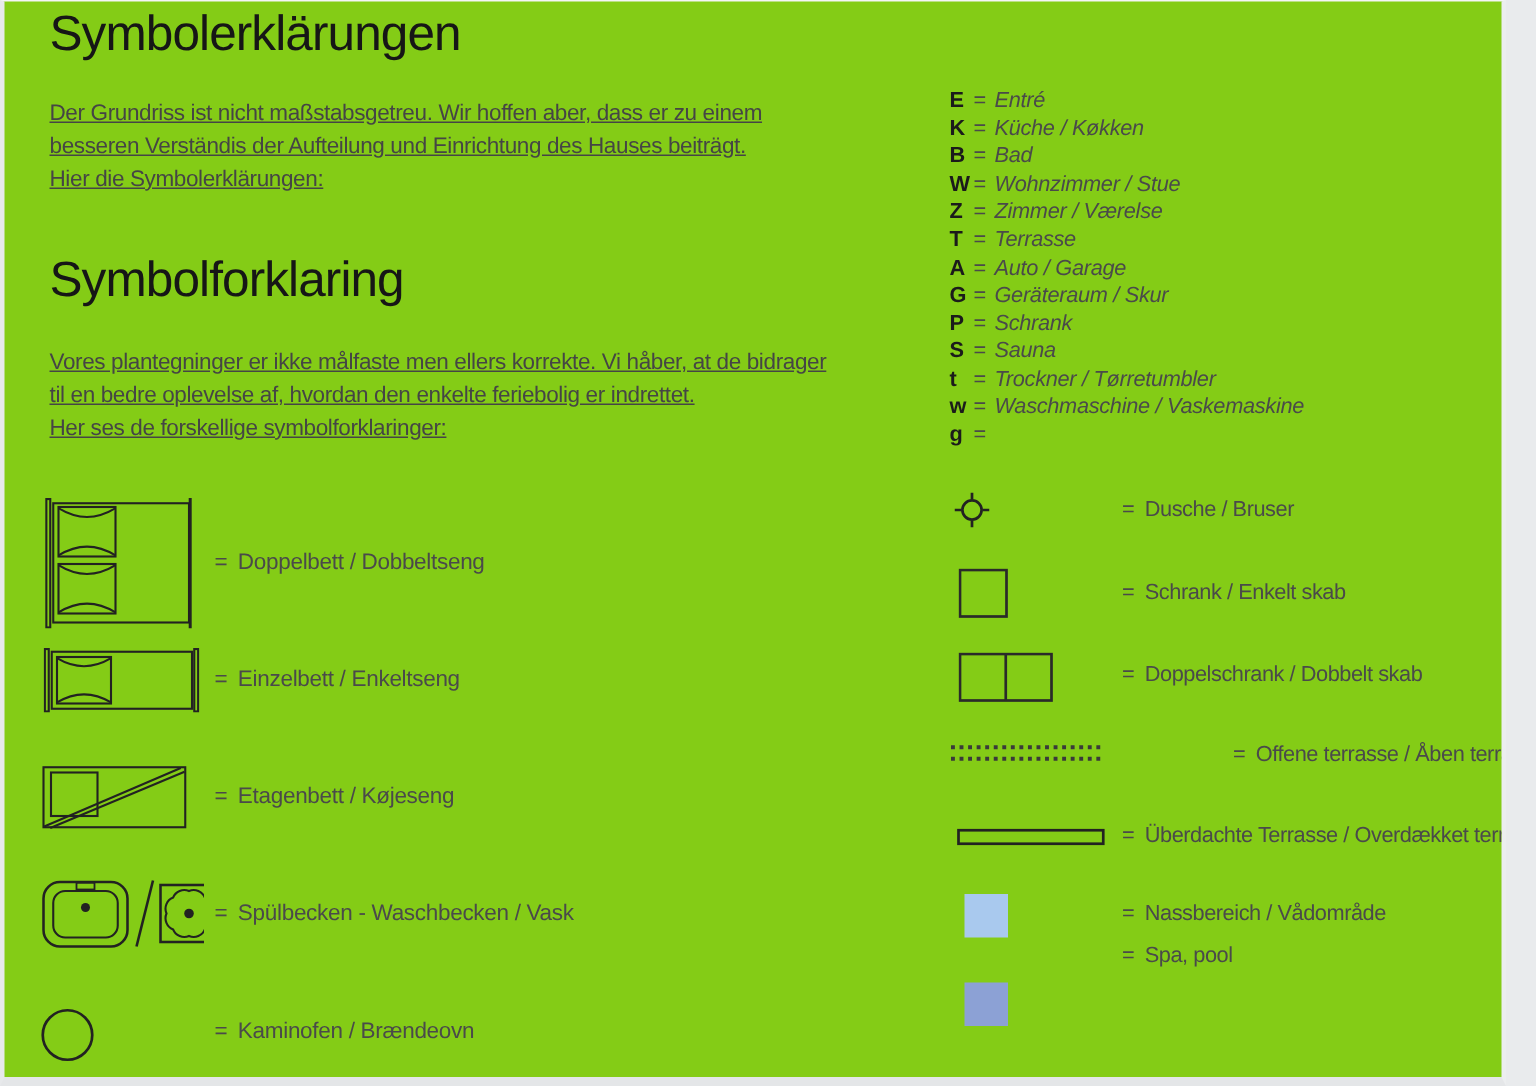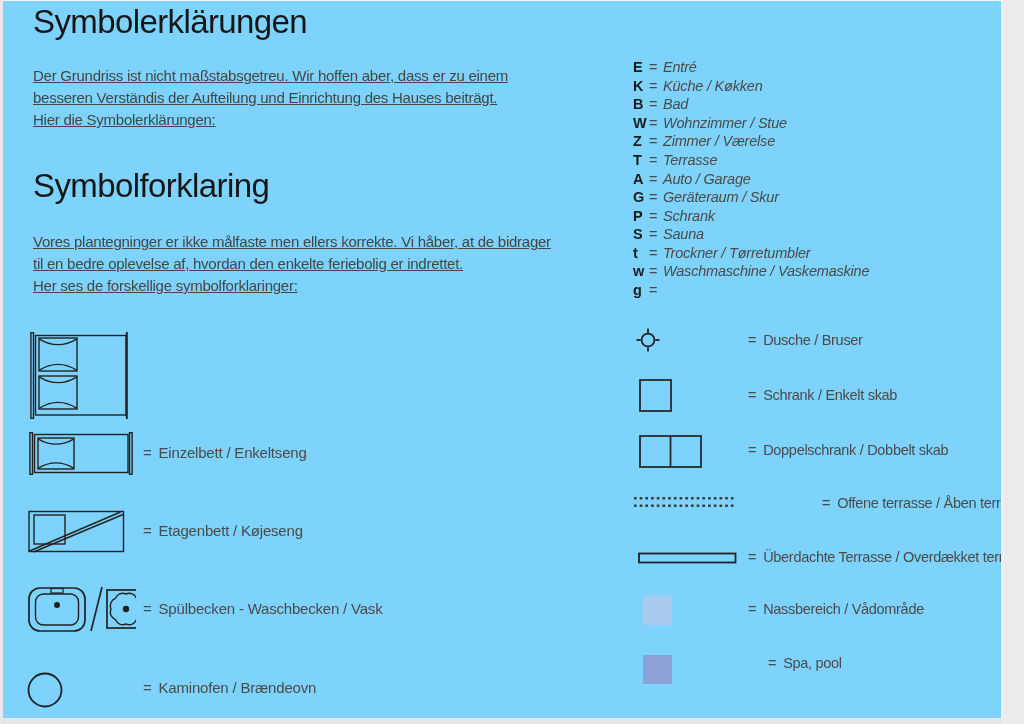--- a/index.html
+++ b/index.html
@@ -1,17 +1,17 @@
 <!DOCTYPE html>
 <html><head>
 <meta charset="utf-8">
 <style>
   html,body{margin:0;padding:0;background:#e9ebed;}
   .page{
-    position:relative;width:1004px;height:724px;background:#7dd3fc;
+    position:relative;width:1004px;height:724px;background:#84cc16;
     box-sizing:border-box;overflow:hidden;
     border-left:3px solid #e7e9eb;border-right:3px solid #eceeef;
     border-bottom:6px solid #e4e6e8;border-top:1px solid #f4f5f6;
     font-family:"Liberation Sans","DejaVu Sans",sans-serif;
     color:#474747;
   }
   .abs{position:absolute;}
   h1.title{
     margin:0;font-size:33px;font-weight:500;color:#161616;
     letter-spacing:-0.6px;line-height:1.1;
@@ -55,20 +55,23 @@
       <rect x="5.5" y="3.5" width="90.5" height="79.5"></rect>
       <line x1="96.8" y1="0" x2="96.8" y2="87" stroke-width="2"></line>
       <rect x="9" y="6" width="38" height="33"></rect>
       <path d="M9,6.8 Q28,18.5 47,6.8"></path>
       <path d="M9,38.3 Q28,26.5 47,38.3"></path>
       <rect x="9" y="44" width="38" height="33"></rect>
       <path d="M9,44.8 Q28,56.5 47,44.8"></path>
       <path d="M9,76.3 Q28,64.5 47,76.3"></path>
     </svg>
   </div>
+  <div class="sym-label abs" style="left:140px;top:365px;">
+    <span class="eq">=</span><span>Doppelbett / Dobbeltseng</span>
+  </div>
 
   <div class="abs" style="left:26px;top:431px;">
     <svg width="104" height="43" viewBox="0 0 104 43" fill="none" stroke="#222" stroke-width="1.4">
       <rect x="0.9" y="0.7" width="2.6" height="41.6"></rect>
       <rect x="100.5" y="0.7" width="2.6" height="41.6"></rect>
       <rect x="5.5" y="2.5" width="93.5" height="38"></rect>
       <rect x="9" y="6" width="36" height="31"></rect>
       <path d="M9,6.8 Q27,17.5 45,6.8"></path>
       <path d="M9,36.3 Q27,25.5 45,36.3"></path>
     </svg>
@@ -231,17 +234,17 @@
   <div class="sym-label r-label abs" style="left:745px;top:548px;">
     <span class="eq">=</span><span>Überdachte Terrasse / Overdækket terrasse</span>
   </div>
 
   <div class="swatch abs" style="left: 640px; top: 595px; background: rgb(169, 201, 238);"></div>
   <div class="sym-label r-label abs" style="left:745px;top:600px;">
     <span class="eq">=</span><span>Nassbereich / Vådområde</span>
   </div>
 
   <div class="swatch abs" style="left: 640px; top: 654px; background: rgb(140, 161, 213);"></div>
-  <div class="sym-label r-label abs" style="left:745px;top:654px;margin-left:20px;">
+  <div class="sym-label r-label abs" style="left:745px;top:628px;">
     <span class="eq">=</span><span>Spa, pool</span>
   </div>
 
 </div>
 
 </body></html>

